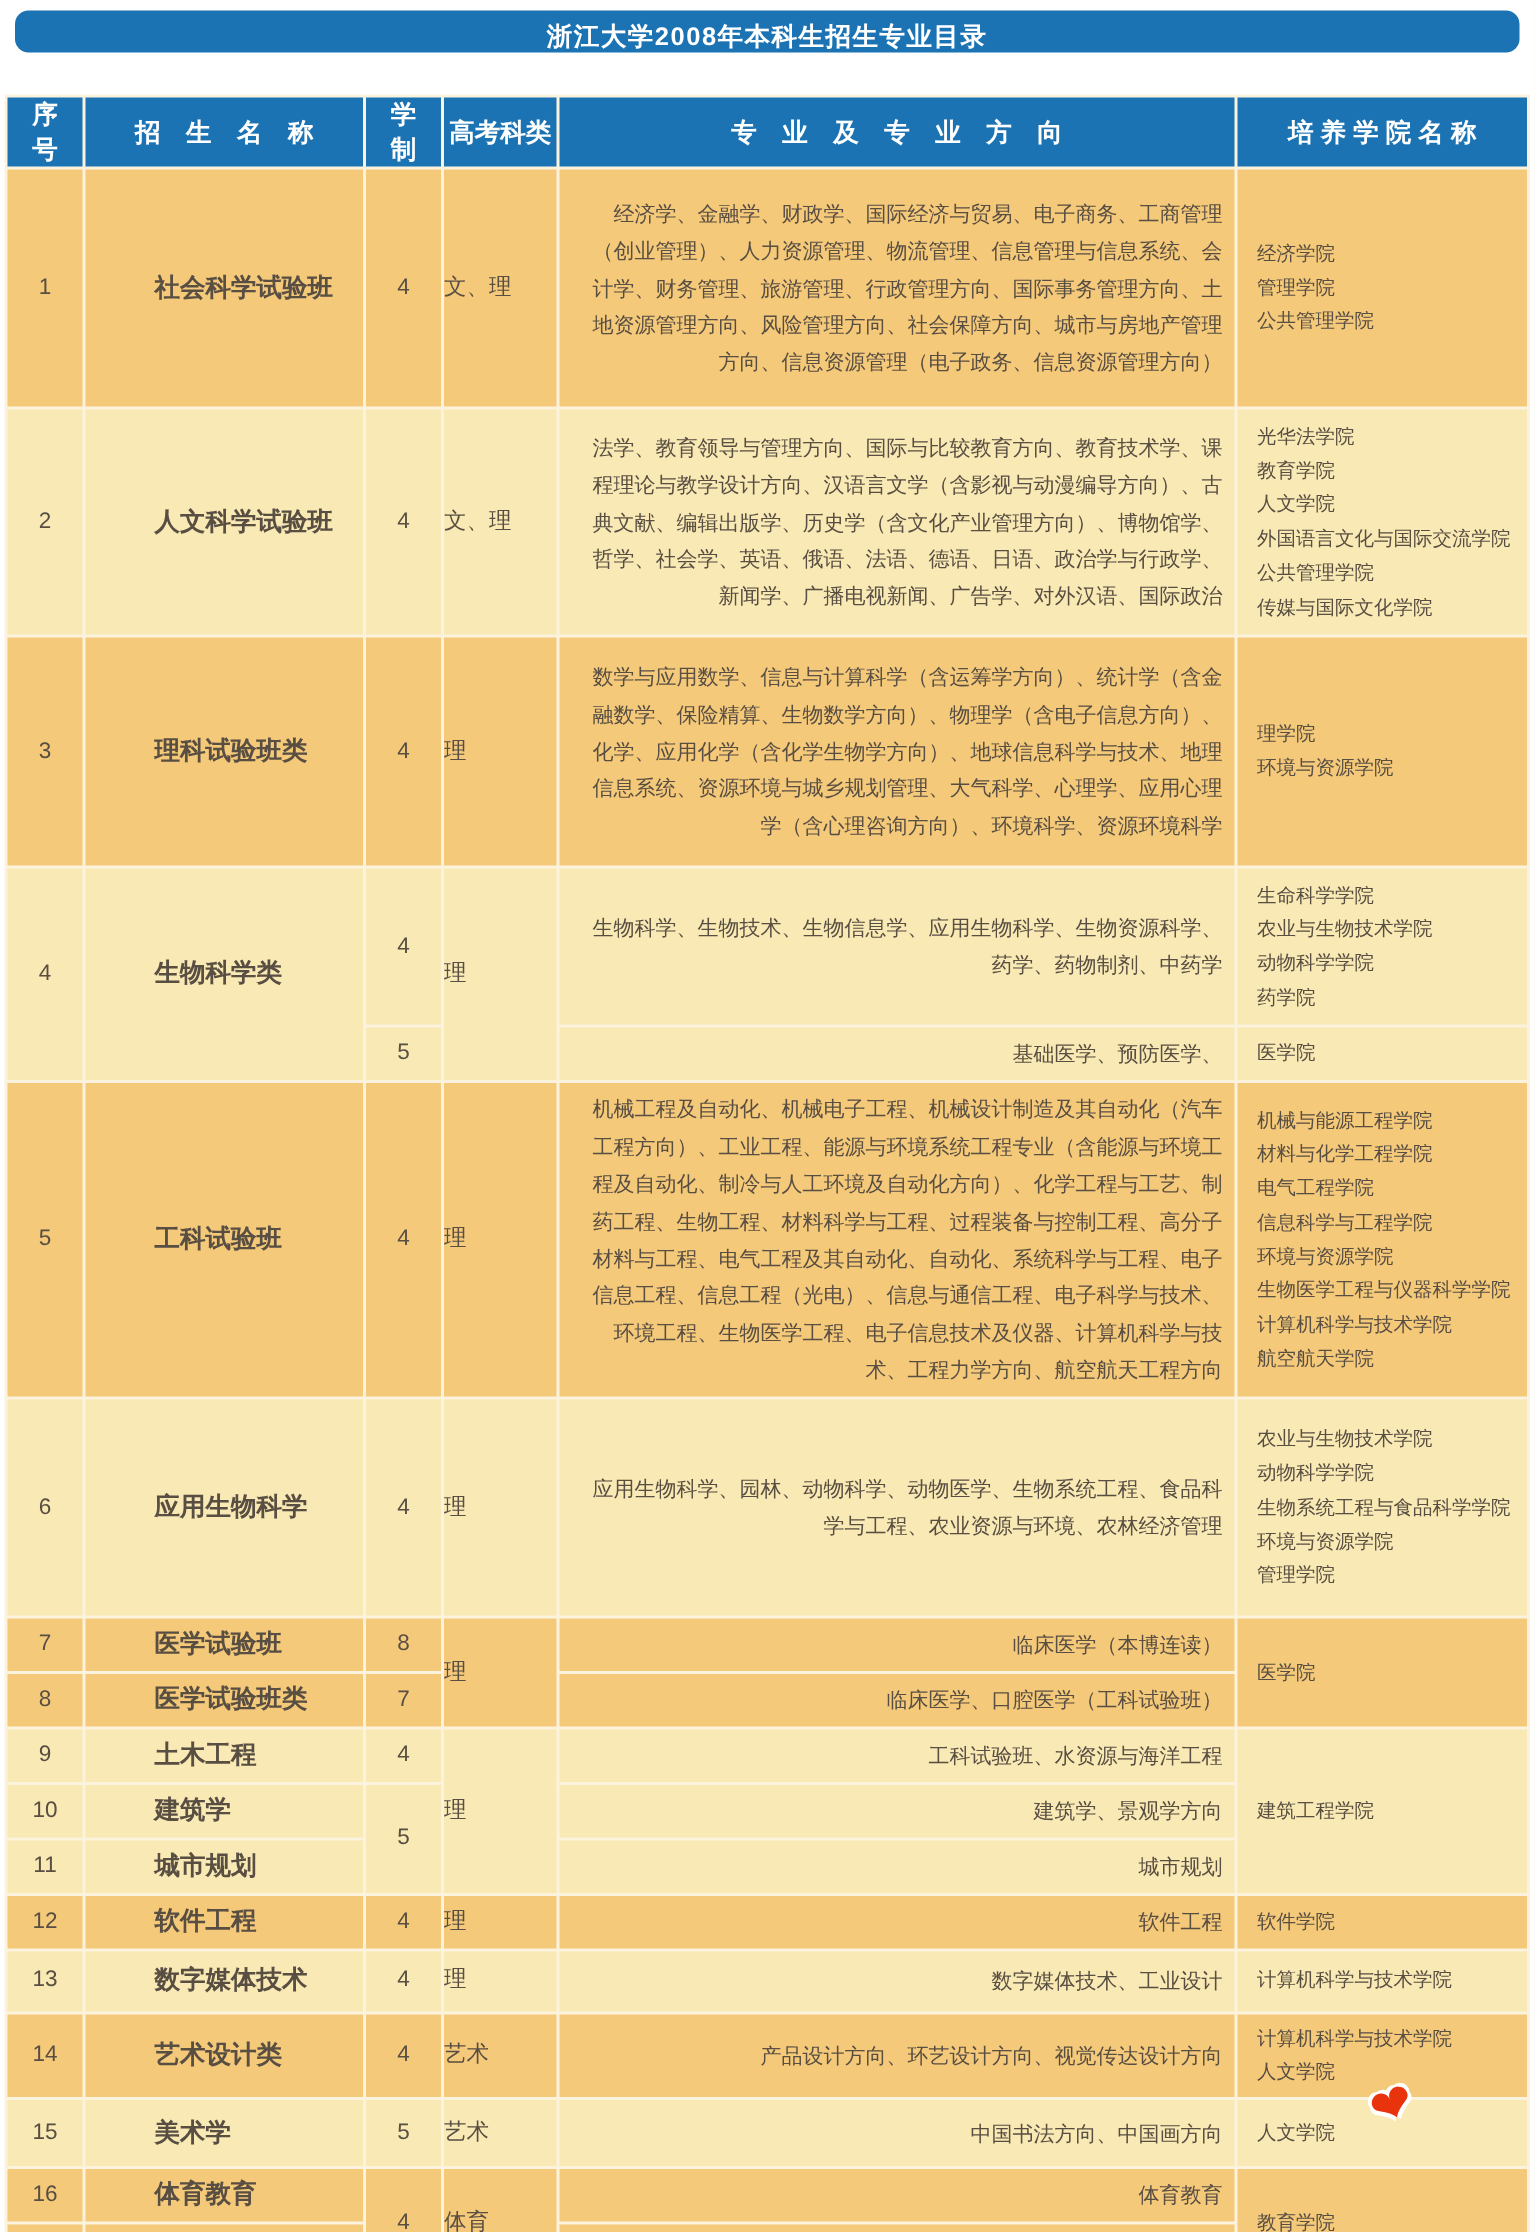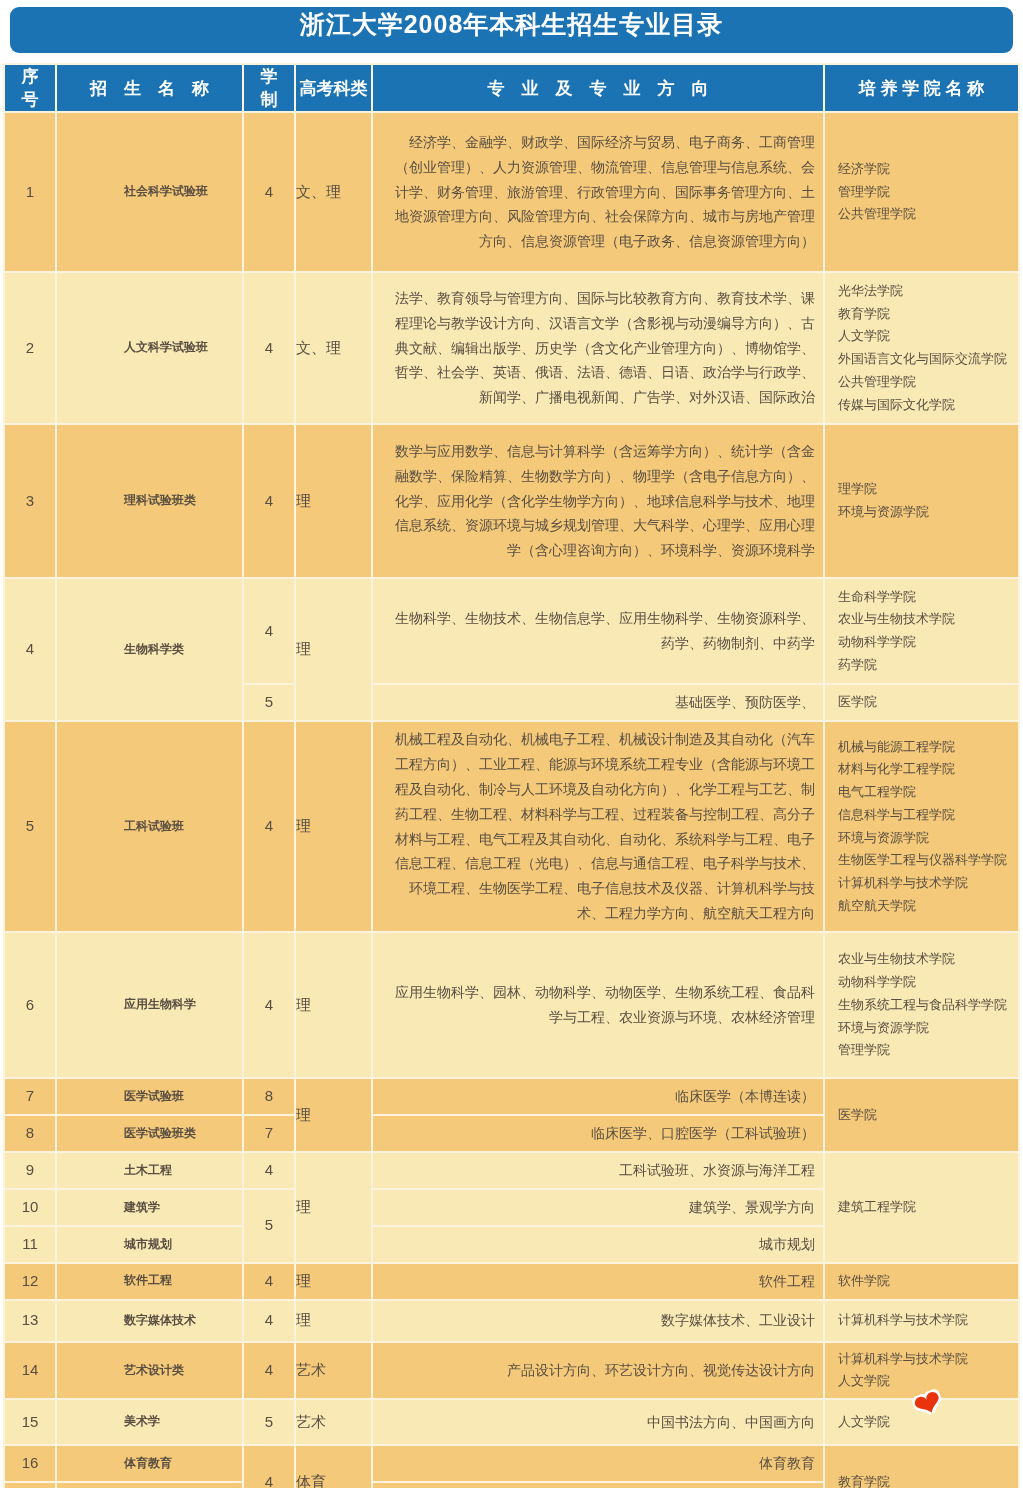--- a/index.html
+++ b/index.html
@@ -6,25 +6,25 @@
     margin: 0; padding: 0;
     width: 1023px; height: 1488px;
     background: #ffffff;
     font-family: "Liberation Sans", "DejaVu Sans", sans-serif;
     overflow: hidden;
     position: relative;
   }
   .title-bar {
     position: absolute;
     left: 10px; top: 7px;
-    width: 1003px; height: 46px;
+    width: 1003px; height: 28px;
     background: #1b73b3;
     border-radius: 9px;
     color: #ffffff;
-    font-size: 25px;
+    font-size: 17px;
     font-weight: bold;
     letter-spacing: 1px;
     text-align: center;
     line-height: 35px;
   }
   table.catalog {
     position: absolute;
     left: 3px; top: 63px;
     width: 1017px;
     table-layout: fixed;
@@ -44,21 +44,21 @@
   td {
     vertical-align: middle;
     color: #584e42;
     font-size: 14px;
     line-height: 1.78;
     padding: 0;
   }
   tr.dark > td { background: #f5c97a; }
   tr.light > td { background: #f9e9b4; }
   td.num  { text-align: center; font-size: 15px; }
-  td.name { font-weight: bold; font-size: 12px; padding-left: 67px; }
+  td.name { font-weight: bold; font-size: 17px; padding-left: 46px; }
   td.years{ text-align: center; font-size: 15px; }
   td.cat  { text-align: left; font-size: 15px; }
   td.majors   { padding: 5px 8px 5px 18px; text-align: right; }
   td.colleges {
     padding: 5px 2px 5px 13px;
     font-size: 13px;
     line-height: 1.75;
     white-space: pre-line;
   }
   .watermark {

